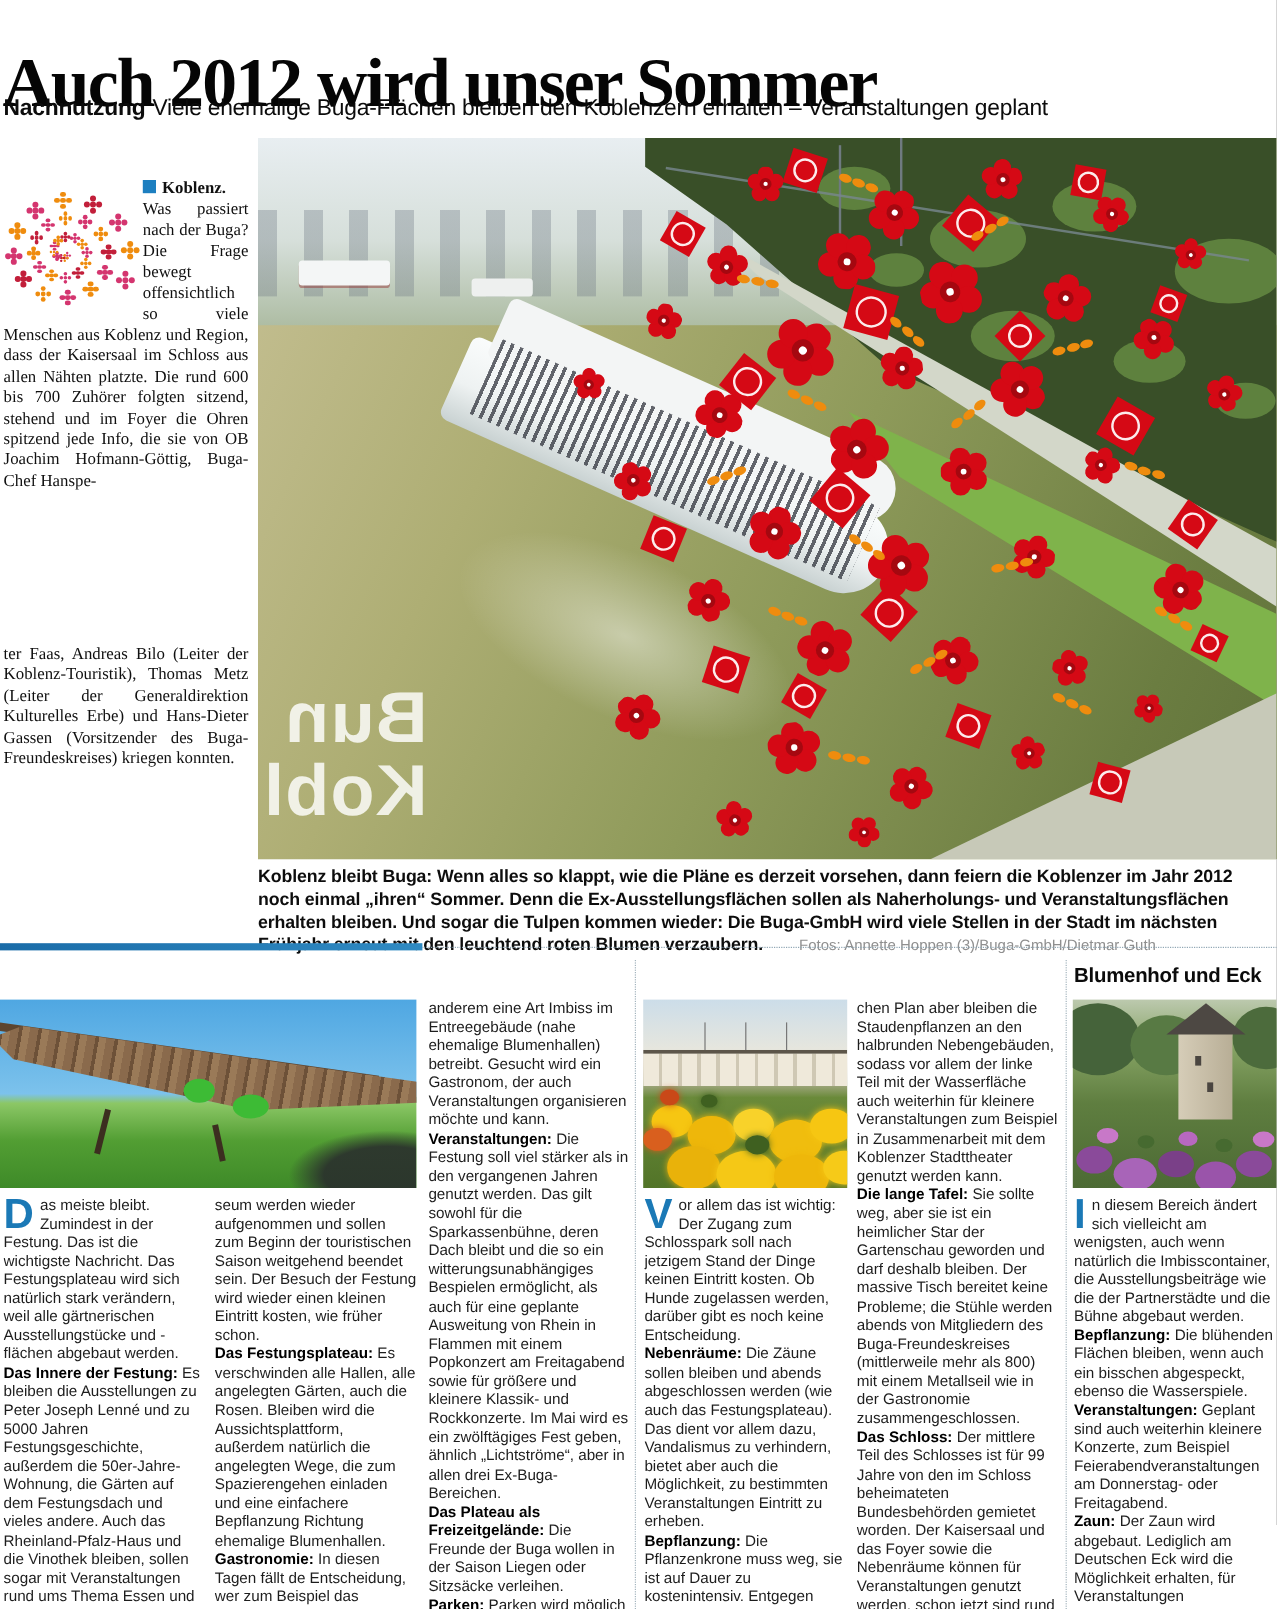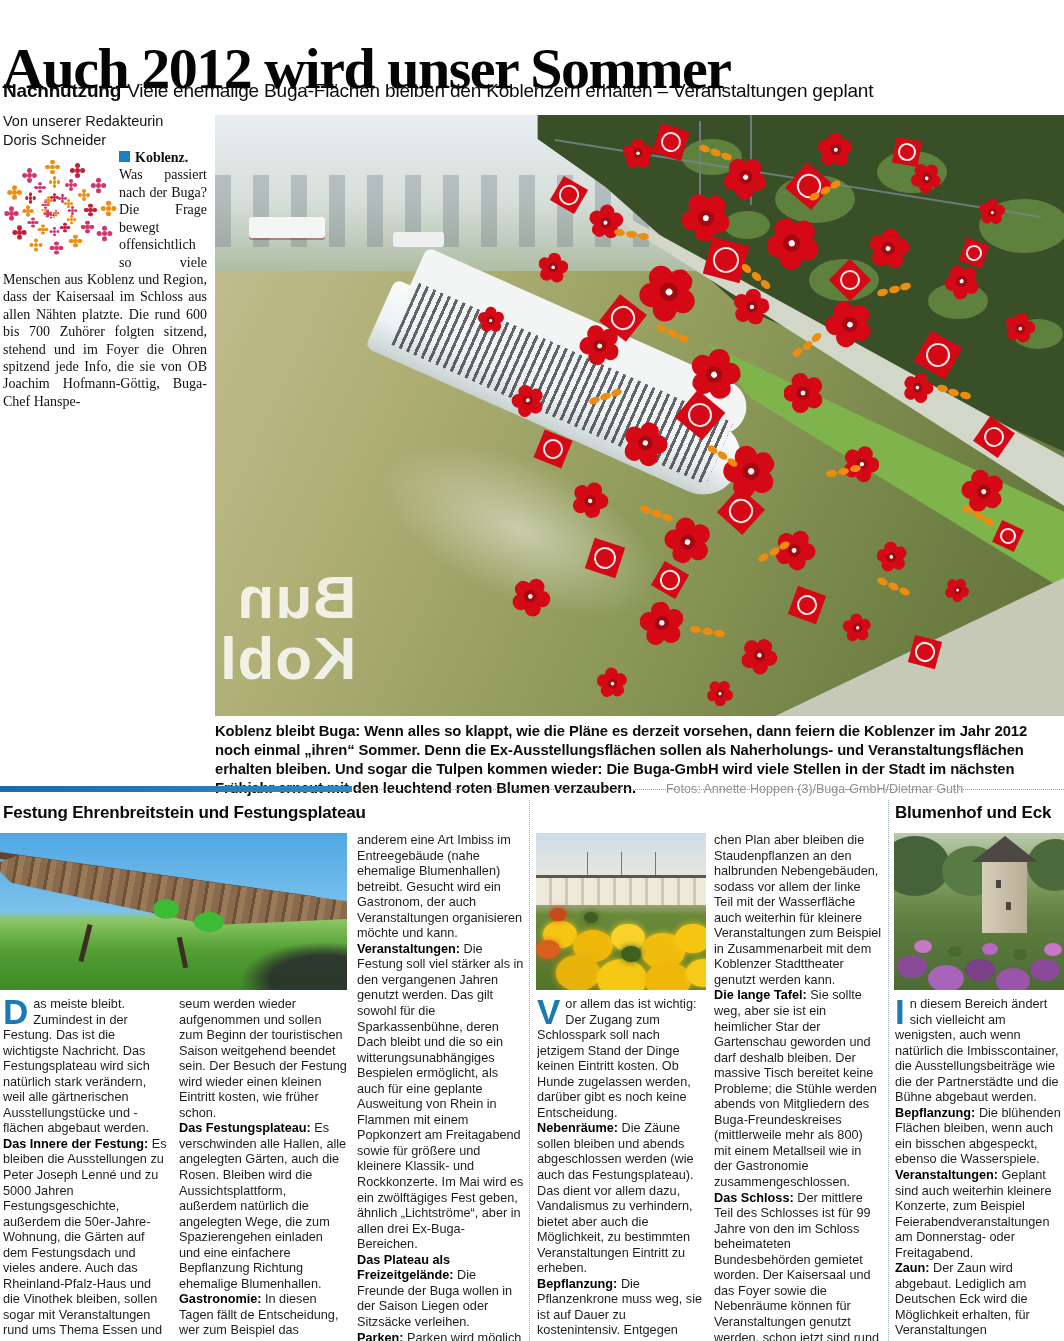--- a/index.html
+++ b/index.html
@@ -100,24 +100,20 @@
 </style>
 </head>
 <body>
 
 <div class="page">
 
   <h1 class="headline">Auch 2012 wird unser Sommer</h1>
   <div class="kicker">
     <b>Nachnutzung</b><span>Viele ehemalige Buga-Flächen bleiben den Koblenzern erhalten – Veranstaltungen geplant</span>
   </div>
-  <div class="byline">
-    <div>Von unserer Redakteurin</div>
-    <div>Doris Schneider</div>
-  </div>
 
   <div class="lead leadA">
     <p>
       <span class="spiral">
           <span class="pf" style="left: 51.5876px; top: 56.8697px; height: 2.2px; width: 2.2px; background: rgb(212, 53, 111); box-shadow: rgb(212, 53, 111) 0px -2.2px 0px, rgb(212, 53, 111) 0px 2.2px 0px, rgb(212, 53, 111) -2.2px 0px 0px, rgb(212, 53, 111) 2.2px 0px 0px;"></span>
           <span class="pf" style="left: 49.7565px; top: 58.5485px; height: 2.29px; width: 2.29px; background: rgb(239, 140, 14); box-shadow: rgb(239, 140, 14) 0px -2.29px 0px, rgb(239, 140, 14) 0px 2.29px 0px, rgb(239, 140, 14) -2.29px 0px 0px, rgb(239, 140, 14) 2.29px 0px 0px;"></span>
           <span class="pf" style="left: 46.5506px; top: 58.9596px; height: 2.38px; width: 2.38px; background: rgb(194, 31, 58); box-shadow: rgb(194, 31, 58) 0px -2.38px 0px, rgb(194, 31, 58) 0px 2.38px 0px, rgb(194, 31, 58) -2.38px 0px 0px, rgb(194, 31, 58) 2.38px 0px 0px;"></span>
           <span class="pf" style="left: 43.0429px; top: 57.3452px; height: 2.47px; width: 2.47px; background: rgb(212, 53, 111); box-shadow: rgb(212, 53, 111) 0px -2.47px 0px, rgb(212, 53, 111) 0px 2.47px 0px, rgb(212, 53, 111) -2.47px 0px 0px, rgb(212, 53, 111) 2.47px 0px 0px;"></span>
           <span class="pf" style="left: 40.7069px; top: 53.6715px; height: 2.56px; width: 2.56px; background: rgb(239, 140, 14); box-shadow: rgb(239, 140, 14) 0px -2.56px 0px, rgb(239, 140, 14) 0px 2.56px 0px, rgb(239, 140, 14) -2.56px 0px 0px, rgb(239, 140, 14) 2.56px 0px 0px;"></span>
           <span class="pf" style="left: 40.8829px; top: 48.7599px; height: 2.65px; width: 2.65px; background: rgb(212, 53, 111); box-shadow: rgb(212, 53, 111) 0px -2.65px 0px, rgb(212, 53, 111) 0px 2.65px 0px, rgb(212, 53, 111) -2.65px 0px 0px, rgb(212, 53, 111) 2.65px 0px 0px;"></span>
@@ -151,20 +147,21 @@
           <span class="pf" style="left: 92.6815px; top: 27.7338px; height: 5.17px; width: 5.17px; background: rgb(212, 53, 111); box-shadow: rgb(212, 53, 111) 0px -5.17px 0px, rgb(212, 53, 111) 0px 5.17px 0px, rgb(212, 53, 111) -5.17px 0px 0px, rgb(212, 53, 111) 5.17px 0px 0px;"></span>
           <span class="pf" style="left: 102.672px; top: 50.624px; height: 5.26px; width: 5.26px; background: rgb(239, 140, 14); box-shadow: rgb(239, 140, 14) 0px -5.26px 0px, rgb(239, 140, 14) 0px 5.26px 0px, rgb(239, 140, 14) -5.26px 0px 0px, rgb(239, 140, 14) 5.26px 0px 0px;"></span>
           <span class="pf" style="left: 98.8388px; top: 75.7291px; height: 5.35px; width: 5.35px; background: rgb(212, 53, 111); box-shadow: rgb(212, 53, 111) 0px -5.35px 0px, rgb(212, 53, 111) 0px 5.35px 0px, rgb(212, 53, 111) -5.35px 0px 0px, rgb(212, 53, 111) 5.35px 0px 0px;"></span>
         </span>
       <span class="bluesq"></span><b>Koblenz.</b>
       <span>Was passiert nach der Buga? Die Frage bewegt offensichtlich so viele Menschen aus Koblenz und Region, dass der Kaisersaal im Schloss aus allen Nähten platzte. Die rund 600 bis 700 Zuhörer folgten sitzend, stehend und im Foyer die Ohren spitzend jede Info, die sie von OB Joachim Hofmann-Göttig, Buga-Chef Hanspe-</span>
     </p>
   </div>
 
   <div class="lead leadB">
+    <p>ter Faas, Andreas Bilo (Leiter der Koblenz-Touristik), Thomas Metz (Leiter der Generaldirektion Kulturelles Erbe) und Hans-Dieter Gassen (Vorsitzender des Buga-Freundeskreises) kriegen konnten.</p>
   </div>
 
 
   <div class="main-photo">
     <div class="mp-water"></div>
     <div class="mp-sky"></div>
     <div class="mp-skyline"></div>
     <div class="mp-trees" id="mpTrees">
         <i style="left: 55%; top: 4%; width: 60px; height: 36px;"></i>
         <i style="left: 66%; top: 10%; width: 80px; height: 48px;"></i>
@@ -698,21 +695,20 @@
   <div class="caption">
     <span>Koblenz bleibt Buga: Wenn alles so klappt, wie die Pläne es derzeit vorsehen, dann feiern die Koblenzer im Jahr 2012 noch einmal „ihren“ Sommer. Denn die Ex-Ausstellungsflächen sollen als Naherholungs- und Veranstaltungsflächen erhalten bleiben. Und sogar die Tulpen kommen wieder: Die Buga-GmbH wird viele Stellen in der Stadt im nächsten Frühjahr erneut mit den leuchtend roten Blumen verzaubern.</span>
     <span class="credit">Fotos: Annette Hoppen (3)/Buga-GmbH/Dietmar Guth</span>
   </div>
 
   <div class="hdot"></div>
   <div class="bluebar"></div>
   <div class="vsep v1"></div>
   <div class="vsep v2"></div>
 
-  <div class="sec-title" style="left:3px;">Festung Ehrenbreitstein und Festungsplateau</div>
   <div class="sec-title" style="left:895px;">Blumenhof und Eck</div>
 
   <div class="bphoto ph-platform">
     <div class="plat-deck"></div>
     <div class="plat-wedge"></div>
     <div class="plat-leg" style="left:24%;top:58%;height:24%;transform:rotate(14deg);"></div>
     <div class="plat-leg" style="left:52%;top:66%;height:20%;transform:rotate(-12deg);"></div>
     <div class="plat-blob" style="left:44%;top:42%;width:26px;height:20px;"></div>
     <div class="plat-blob" style="left:56%;top:50%;width:30px;height:20px;"></div>
     <div class="plat-fg"></div>

